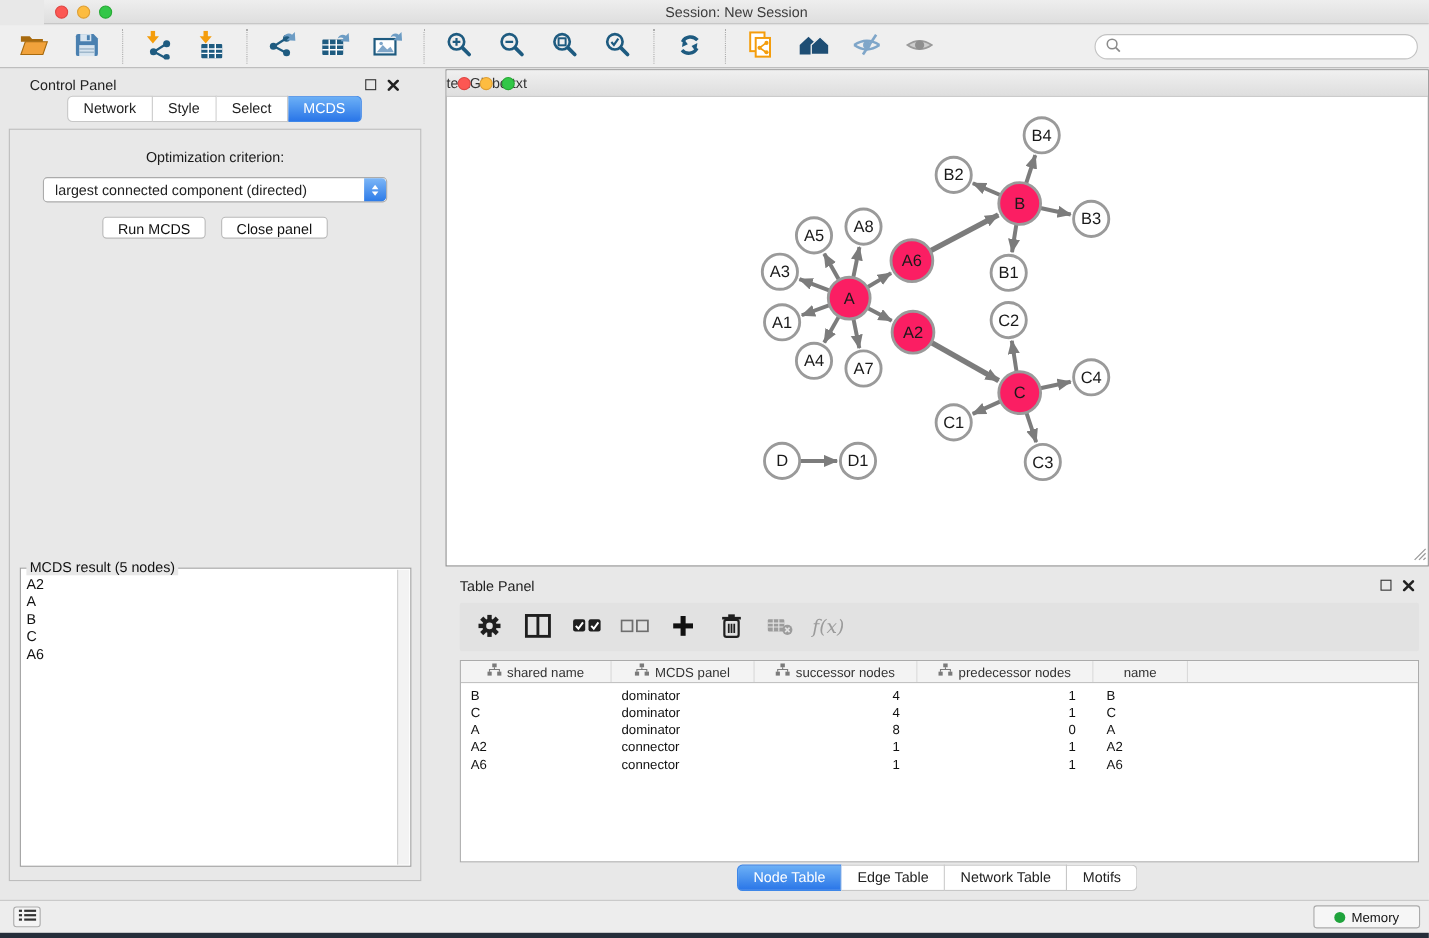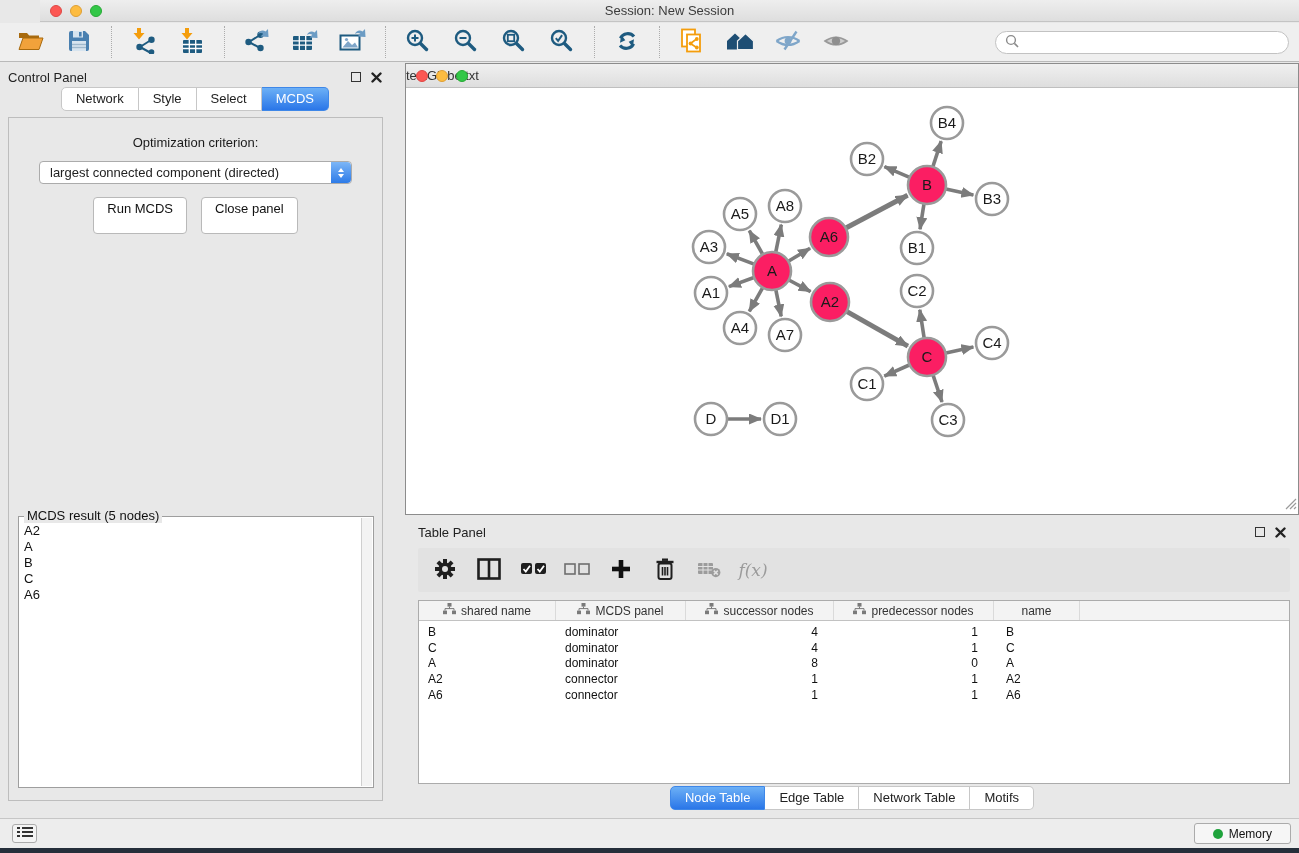--- a/index.html
+++ b/index.html
@@ -20,21 +20,21 @@
   
   .toolbar { position:absolute; left:0; top:23px; right:0; height:39px; background:#EFEFEF;
     border-bottom:1px solid #B9B9B9; display:flex; align-items:center; padding:0 10px; gap:6px; }
   .tb { background:none; border:none; width:42px; height:34px; display:flex; align-items:center; justify-content:center; cursor:pointer; }
   .tbsep { width:0; height:32px; border-left:1px dotted #ACACAC; margin:0 5px; }
   .search { margin-left:auto; width:294px; height:23px; border:1px solid #C2C2C2; border-radius:12px;
     background:#FFF; display:flex; align-items:center; padding:0 9px; gap:5px; }
   .search input { border:none; outline:none; flex:1; font:13px "Liberation Sans",sans-serif; background:transparent; }
   
   .control-panel { position:absolute; left:0; top:63px; width:390px; height:749px; background:#E8E8E8; }
-  .cp-head { height:28px; display:flex; align-items:center; padding:0 8px; }
+  .cp-head { height:28px; display:flex; align-items:center; padding:0 27px; }
   .panel-title { font-size:13px; color:#222; }
   .panel-icons { margin-left:auto; display:flex; gap:9px; align-items:center; }
   .float-btn { width:10px; height:10px; border:1.6px solid #333; background:none; cursor:pointer; }
   .xbtn { background:none; border:none; cursor:pointer; width:12px; height:12px; padding:0; }
   .seg { display:flex; justify-content:center; }
   .seg-btn { background:#FFF; border:1px solid #C7C7C7; border-left:none; padding:3px 14px 4px;
     font:13px "Liberation Sans",sans-serif; color:#222; cursor:pointer; }
   .seg-btn:first-child { border-left:1px solid #C7C7C7; border-radius:5px 0 0 5px; }
   .seg-btn:last-child { border-radius:0 5px 5px 0; }
   .seg-btn.active { background:linear-gradient(#6CB0F6,#2A76E8); border-color:#3E87E8; color:#FFF; }
@@ -42,21 +42,21 @@
   .cp-box { position:absolute; left:8px; right:7px; top:54px; bottom:11px; border:1px solid #BDBDBD; }
   .opt-label { text-align:center; margin-top:17px; color:#1A1A1A; }
   .dropdown { position:relative; width:313px; height:23px; margin:11px auto 0; background:#FFF;
     border:1px solid #ABABAB; border-radius:4px; display:flex; align-items:center; padding:0 24px 0 10px; cursor:pointer; }
   .dropdown .val { white-space:nowrap; overflow:hidden; }
   .stepper { position:absolute; right:0px; top:0px; bottom:0px; width:20px; border-radius:0 4px 4px 0;
     background:linear-gradient(#7CB6F7,#2D7BE8); display:flex; flex-direction:column; align-items:center; justify-content:center; gap:2px; }
   .tri-up { width:0; height:0; border-left:3.5px solid transparent; border-right:3.5px solid transparent; border-bottom:4.5px solid #FFF; }
   .tri-down { width:0; height:0; border-left:3.5px solid transparent; border-right:3.5px solid transparent; border-top:4.5px solid #FFF; }
   .cp-buttons { display:flex; justify-content:center; gap:14px; margin-top:13px; }
-  .push-btn { background:#FFF; border:1px solid #B9B9B9; border-radius:4px; padding:3px 13px 17px;
+  .push-btn { background:#FFF; border:1px solid #B9B9B9; border-radius:4px; padding:3px 13px 0;
     font:13px "Liberation Sans",sans-serif; color:#111; cursor:pointer; }
   .groupbox { position:absolute; left:9px; right:8px; top:398px; bottom:12px; border:1px solid #9E9E9E; background:#FFF; }
   .groupbox .legend { position:absolute; top:-9px; left:5px; background:#E8E8E8; padding:0 3px; font-size:13px; color:#111; }
   .result-list { position:absolute; left:2px; right:14px; top:6px; bottom:2px; overflow:hidden; }
   .result-item { line-height:16px; padding-left:3px; font-size:13px; color:#111; cursor:default; }
   .vscroll { position:absolute; right:1px; top:1px; bottom:1px; width:11px; background:#F3F3F3; border-left:1px solid #CFCFCF; }
   
   .net-window { position:absolute; left:405px; top:63px; width:894px; height:452px;
     border:1px solid #8C8C8C; background:#FFF; }
   .net-titlebar { position:relative; height:24px; background:linear-gradient(#F0F0F0,#DEDEDE); border-bottom:1px solid #BFBFBF; }

